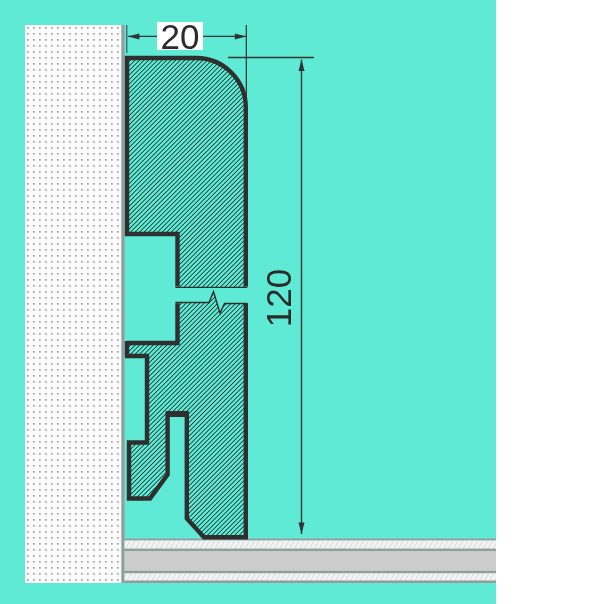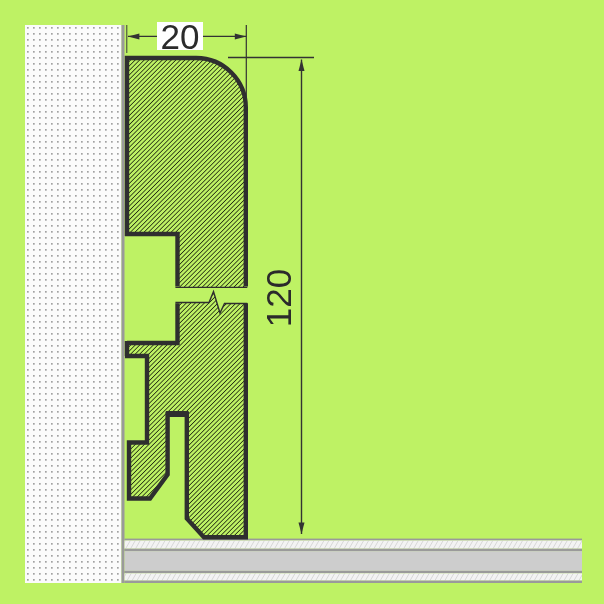--- a/index.html
+++ b/index.html
@@ -1,16 +1,16 @@
 <!DOCTYPE html>
 <html><head>
 <meta charset="utf-8">
 <style>
   html,body{margin:0;padding:0;background:#ffffff;}
-  #stage{position:relative;width:604px;height:604px;background:#bef264;overflow:hidden;
+  #stage{position:relative;width:496px;height:604px;background:#5eead4;overflow:hidden;
          font-family:"Liberation Sans", sans-serif;}
   svg{display:block;}
 </style>
 </head>
 <body>
 <div id="stage">
 <svg width="604" height="604" viewBox="0 0 604 604">
   <defs>
 
     <pattern id="hatch" width="3.2" height="3.2" patternUnits="userSpaceOnUse" patternTransform="rotate(45)">

